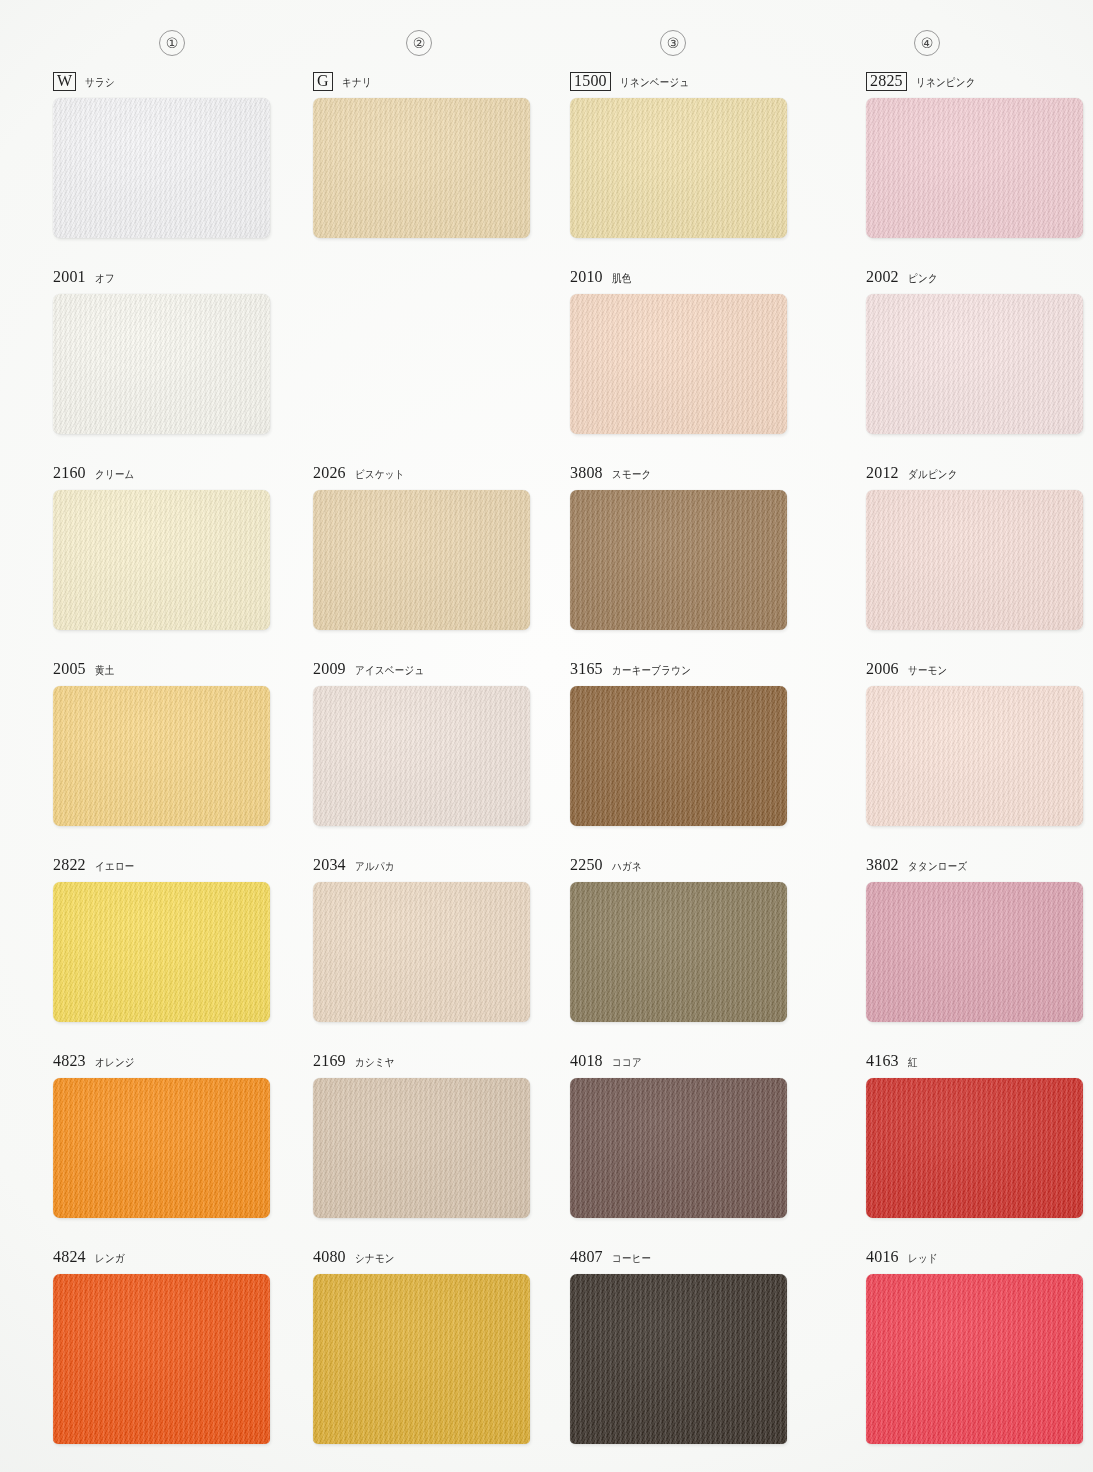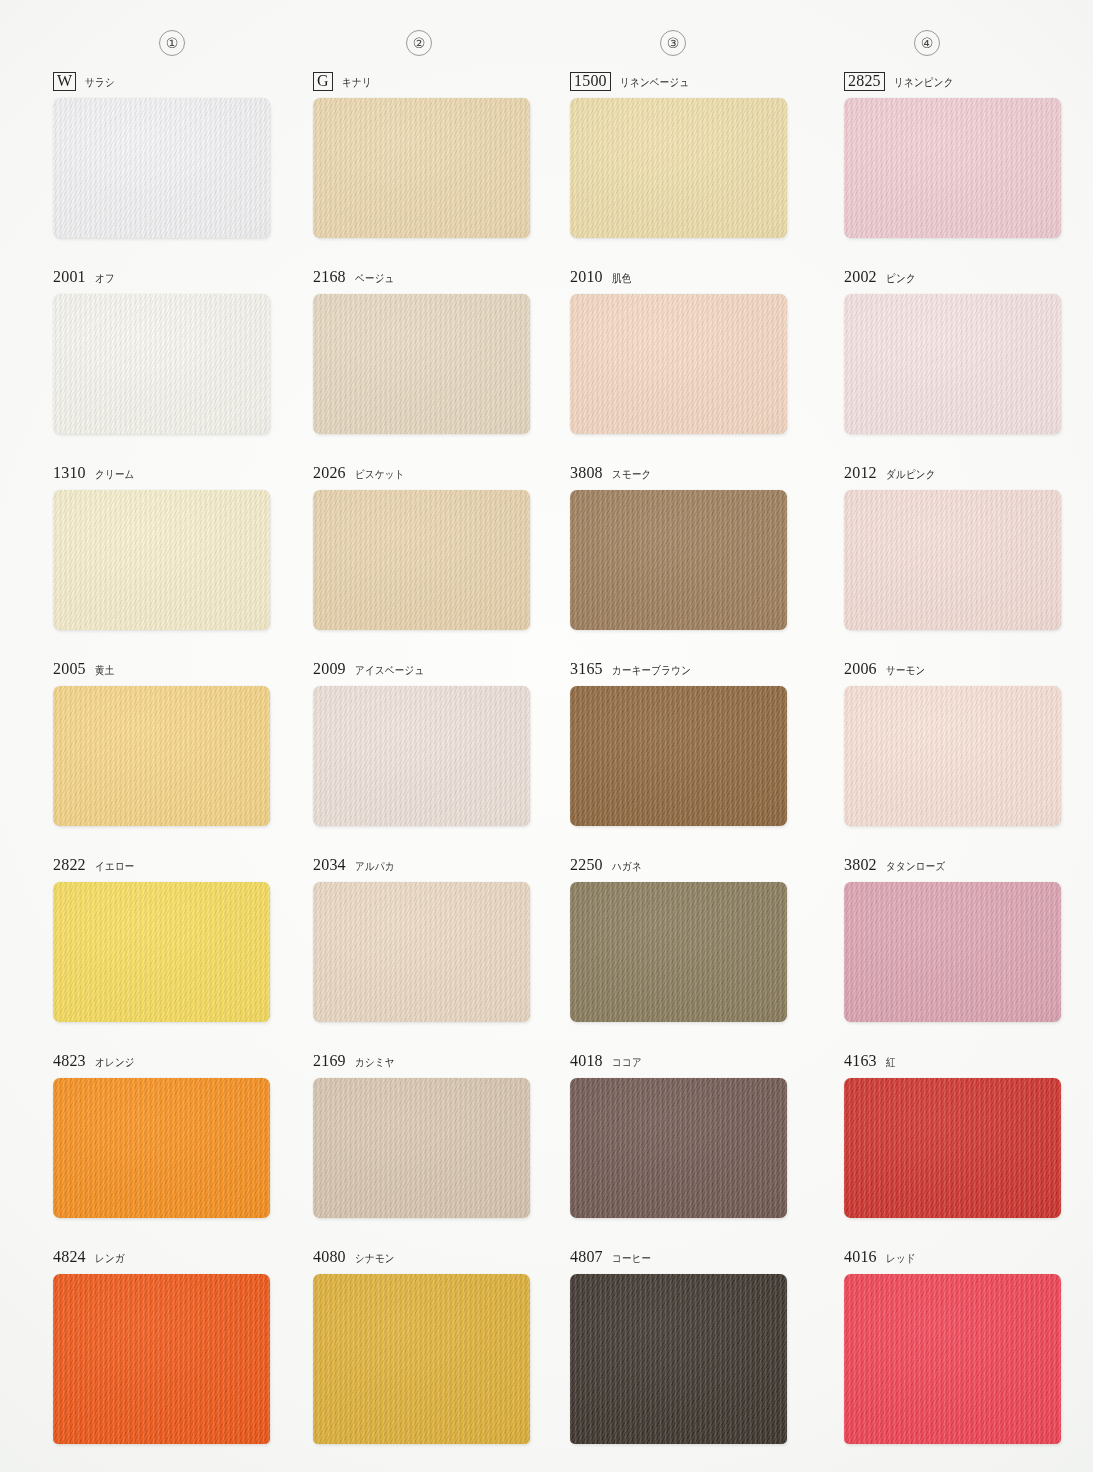--- a/index.html
+++ b/index.html
@@ -62,21 +62,21 @@
     height: 196px;
   }
   .cell {
     position: absolute;
     top: 0;
     width: 225px;
   }
   .cell.c0 { left: 53px; }
   .cell.c1 { left: 313px; }
   .cell.c2 { left: 570px; }
-  .cell.c3 { left: 844px; text-align: center; }
+  .cell.c3 { left: 866px; text-align: center; }
 
   .label {
     height: 22px;
     white-space: nowrap;
     display: flex;
     align-items: baseline;
     gap: 9px;
   }
   .code {
     font-size: 16px;
@@ -185,46 +185,39 @@
         </div>
       </div>
       <div class="row">
         <div class="cell c0">
           <div class="label">
             <span class="code">2001</span>
             <span class="jname">オフ</span>
           </div>
           <div class="swatch" style="background: rgb(248, 247, 239);"></div>
         </div>
-        <div class="cell c1">
-          <div class="label">
-            <span class="code">2168</span>
-            <span class="jname">ベージュ</span>
-          </div>
-          <div class="swatch" style="background: rgb(232, 216, 191);"></div>
-        </div>
         <div class="cell c2">
           <div class="label">
             <span class="code">2010</span>
             <span class="jname">肌色</span>
           </div>
           <div class="swatch" style="background: rgb(247, 216, 194);"></div>
         </div>
         <div class="cell c3">
           <div class="label">
             <span class="code">2002</span>
             <span class="jname">ピンク</span>
           </div>
           <div class="swatch" style="background: rgb(247, 227, 226);"></div>
         </div>
       </div>
       <div class="row">
         <div class="cell c0">
           <div class="label">
-            <span class="code">1310</span>
+            <span class="code">2160</span>
             <span class="jname">クリーム</span>
           </div>
           <div class="swatch" style="background: rgb(248, 239, 203);"></div>
         </div>
         <div class="cell c1">
           <div class="label">
             <span class="code">2026</span>
             <span class="jname">ビスケット</span>
           </div>
           <div class="swatch" style="background: rgb(233, 211, 171);"></div>

